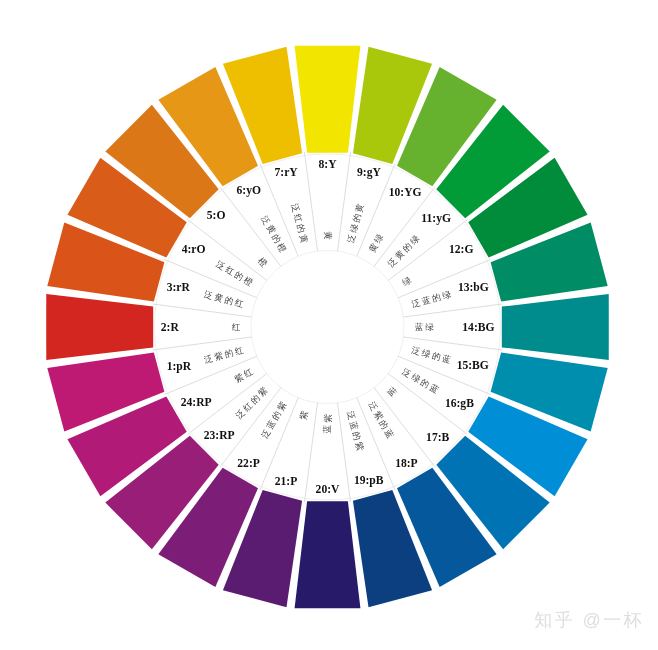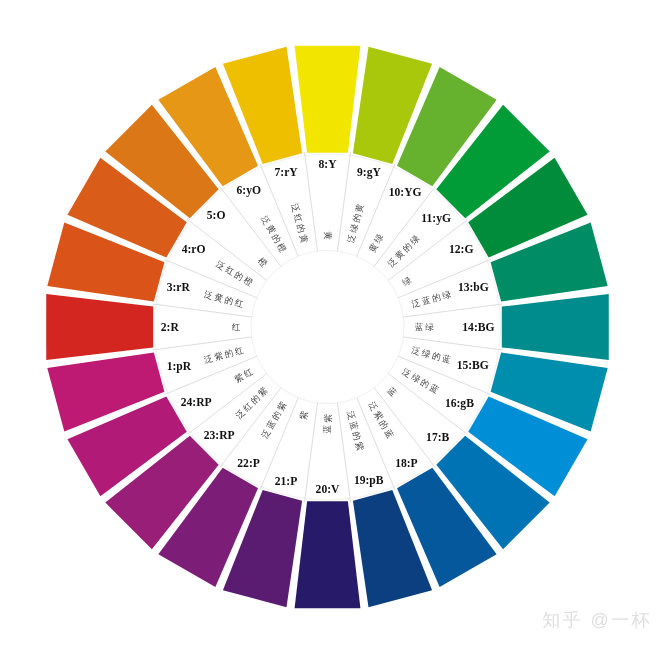--- a/index.html
+++ b/index.html
@@ -5,21 +5,21 @@
 <style>
   html,body{margin:0;padding:0;}
   body{width:658px;height:650px;background:#ffffff;overflow:hidden;
        font-family:"Liberation Serif",serif;}
   #wheel-root{position:absolute;left:0;top:0;width:658px;height:650px;}
   svg{display:block;}
   #wheel-svg text{paint-order:stroke;}
   #wheel-root{will-change:transform;}
   .seg-code{font-family:"Liberation Serif",serif;font-weight:bold;font-size:11.6px;fill:#111111;}
   .seg-cn{font-family:"Liberation Serif",serif;font-weight:normal;font-size:8.7px;fill:#3d3d3d;}
-  #watermark{position:absolute;right:6px;bottom:18px;color:#dedede;font-size:18px;
+  #watermark{position:absolute;right:14px;bottom:18px;color:#dedede;font-size:18px;
              font-family:"Liberation Sans",sans-serif;letter-spacing:2.4px;white-space:nowrap;}
 </style>
 </head>
 <body>
 
 <div id="wheel-root">
   <svg id="wheel-svg" width="658" height="650" viewBox="0 0 658 650">
       <g>
         <path d="M64.32399143910067 431.5974594239909L47.28416120767474 368.0039472479614L153.84929481619676 352.410285105993L164.40893537274778 391.81940017270625Z" fill="#BE1A73"></path>
         <path d="M46.219681903087405 359.91842419223104L46.219681903087405 294.081575807769L153.18963338273954 306.60034094019585L153.18963338273954 347.3996590598042Z" fill="#D32620"></path>

